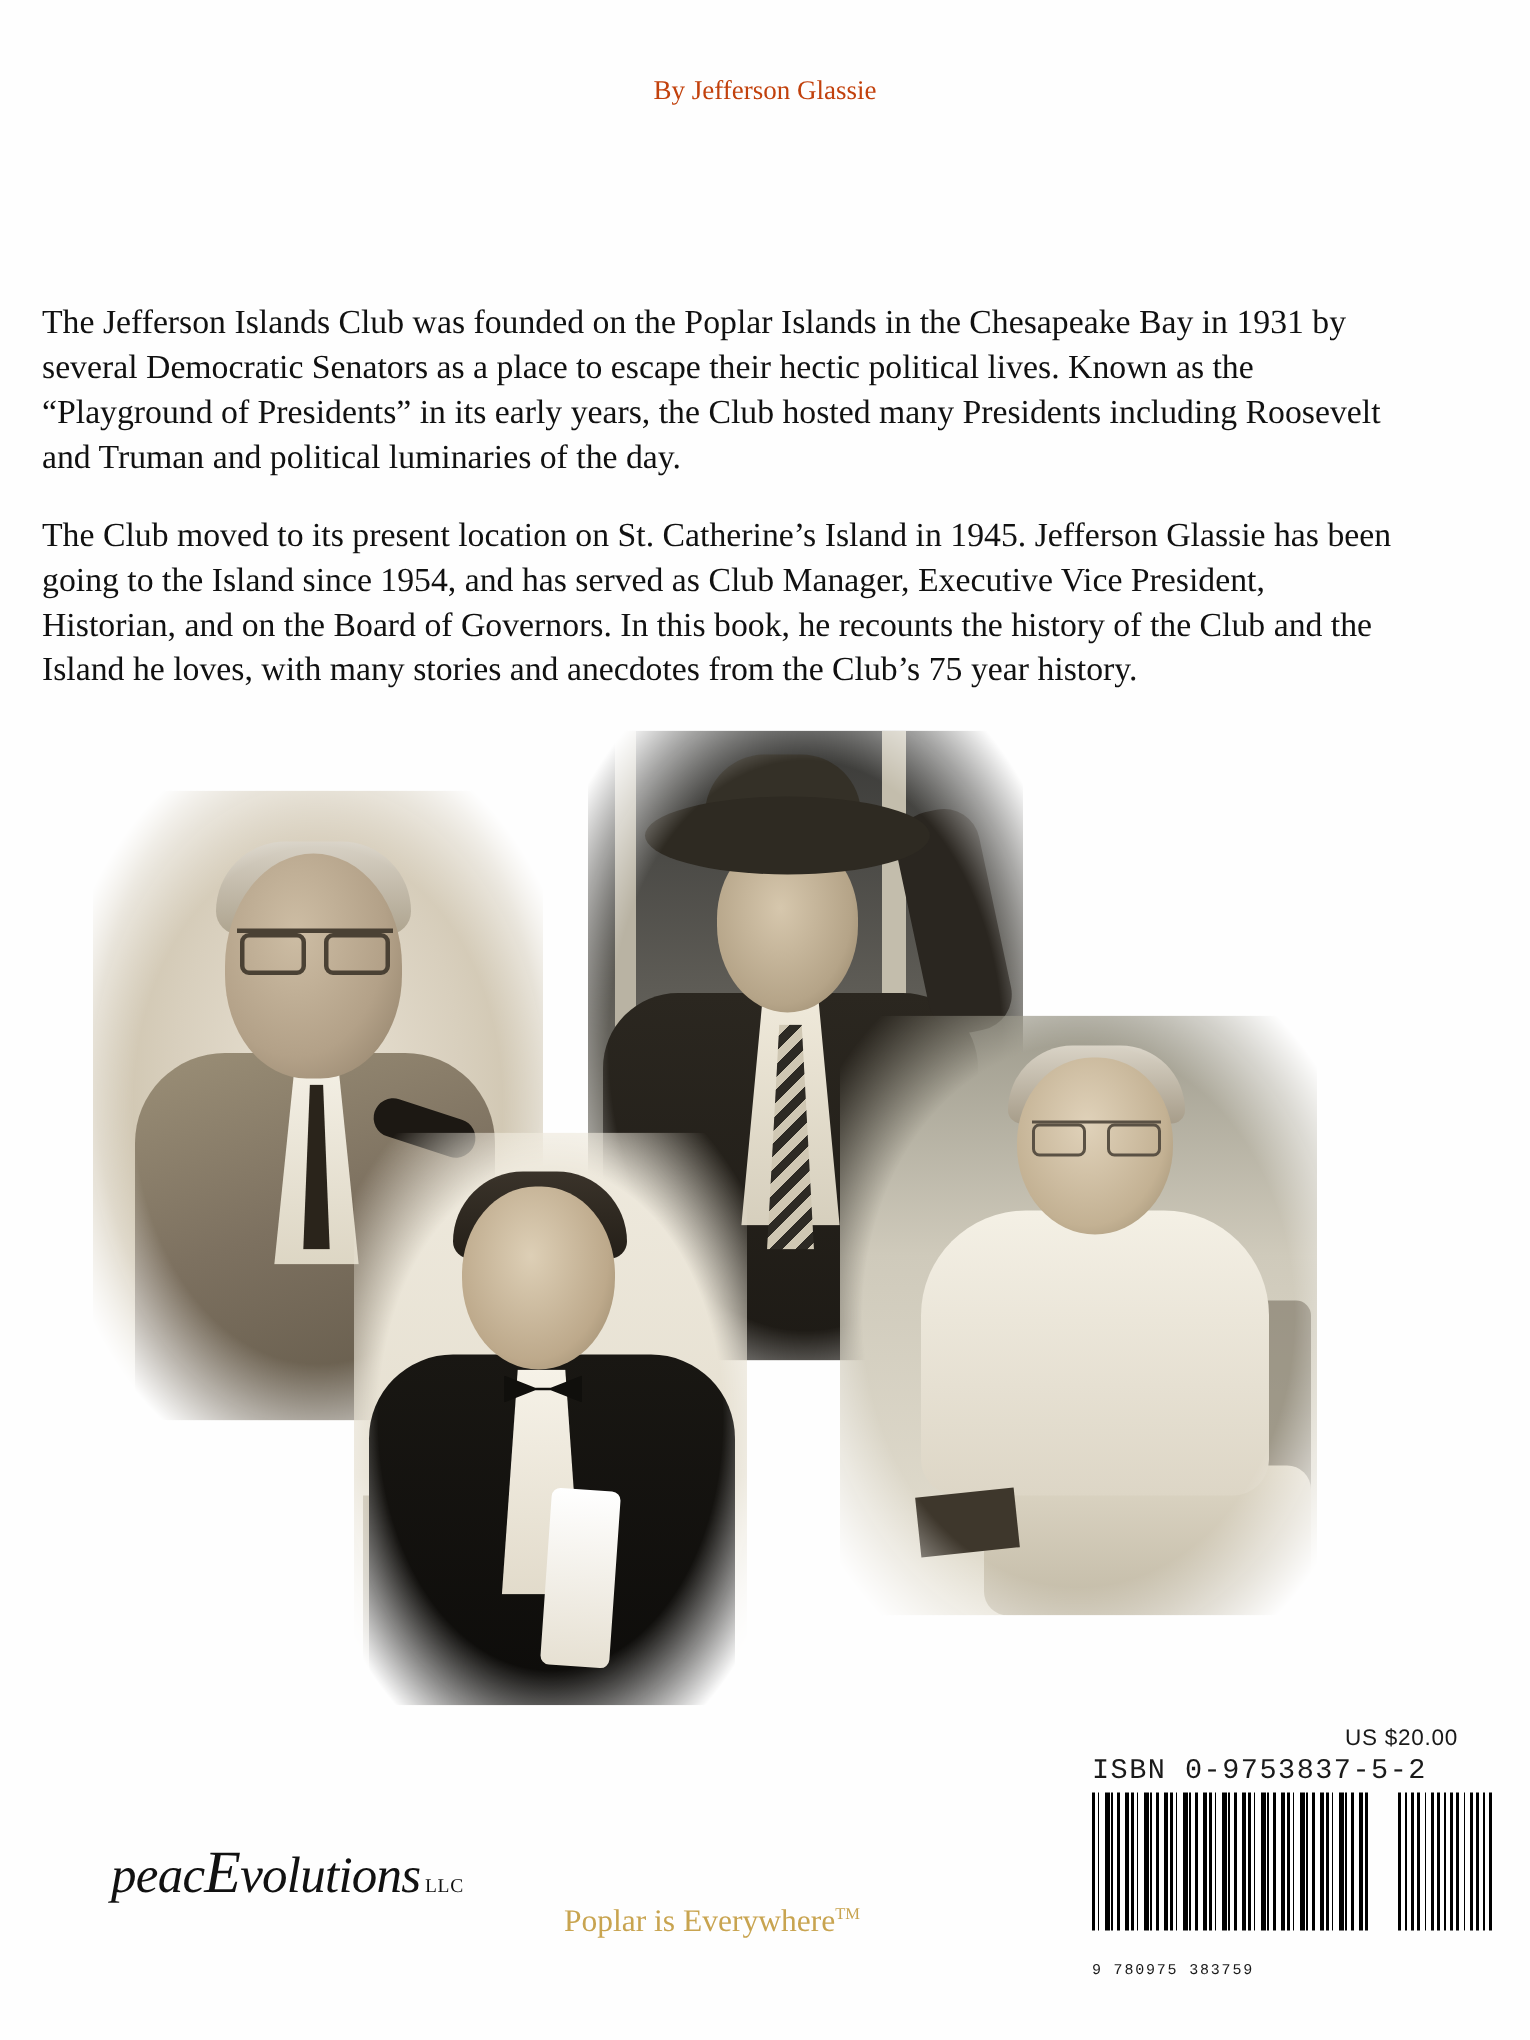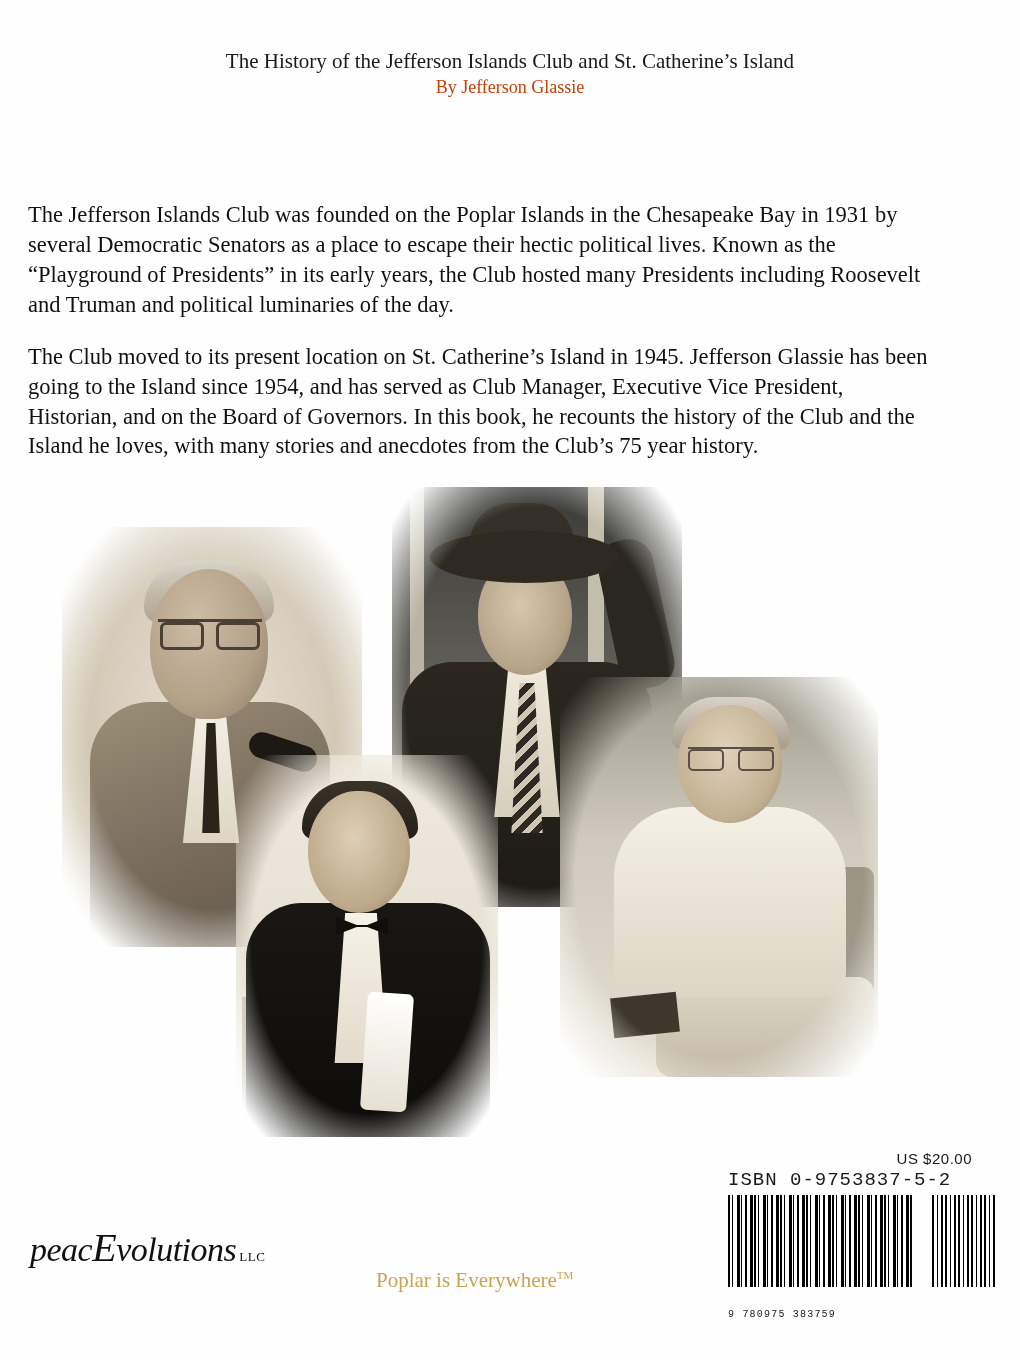--- a/index.html
+++ b/index.html
@@ -375,20 +375,21 @@
     color: #111;
     margin: 0 0 6px 0;
   }
   .publisher-logo {
     font-size: 34px;
     font-style: italic;
     color: #111;
     letter-spacing: -0.5px;
     line-height: 1;
     white-space: nowrap;
+    margin-left: 44px;
   }
   .publisher-logo .big {
     font-size: 40px;
   }
   .publisher-logo .llc {
     font-size: 13px;
     font-style: normal;
     vertical-align: baseline;
     margin-left: 3px;
     letter-spacing: 0.5px;
@@ -464,21 +465,20 @@
     letter-spacing: 1.2px;
     margin-top: 18px;
   }
 </style>
 </head>
 <body>
 
 <div class="page">
 
   <div class="title-block">
-    <p class="book-subtitle">The History of the Jefferson Islands Club and St. Catherine’s Island</p>
     <p class="book-author">By Jefferson Glassie</p>
   </div>
 
   <div class="blurb">
     <p>The Jefferson Islands Club was founded on the Poplar Islands in the Chesapeake Bay in 1931 by several Democratic Senators as a place to escape their hectic political lives. Known as the “Playground of Presidents” in its early years, the Club hosted many Presidents including Roosevelt and Truman and political luminaries of the day.</p>
     <p>The Club moved to its present location on St. Catherine’s Island in 1945. Jefferson Glassie has been going to the Island since 1954, and has served as Club Manager, Executive Vice President, Historian, and on the Board of Governors. In this book, he recounts the history of the Club and the Island he loves, with many stories and anecdotes from the Club’s 75 year history.</p>
   </div>
 
   <div class="collage">
 

